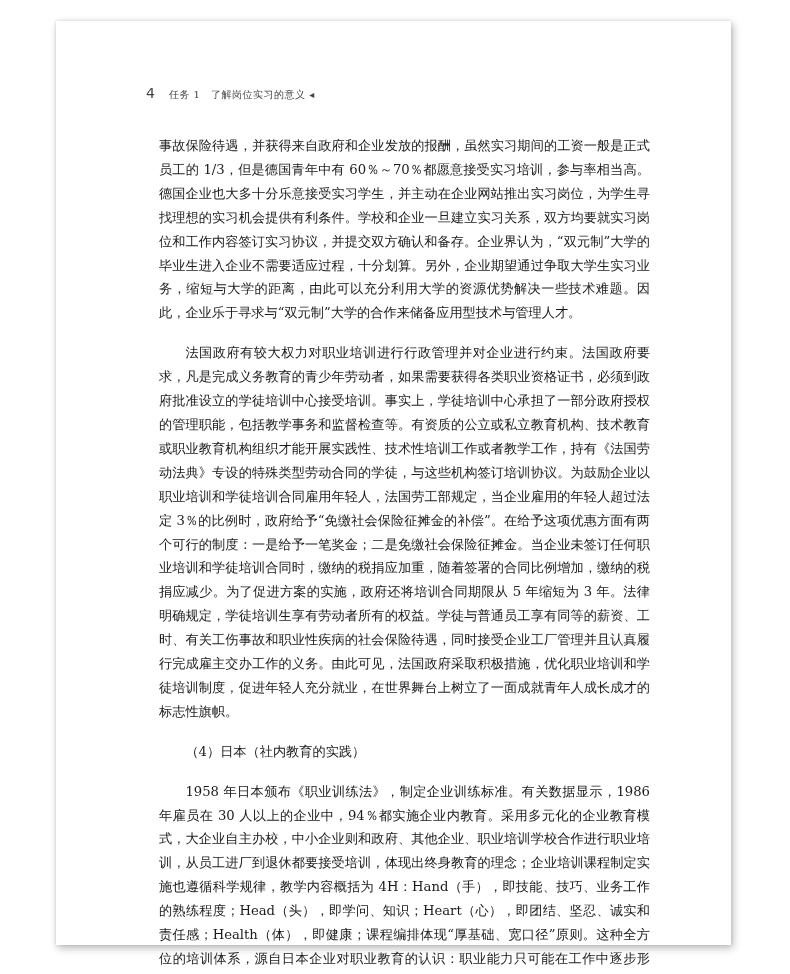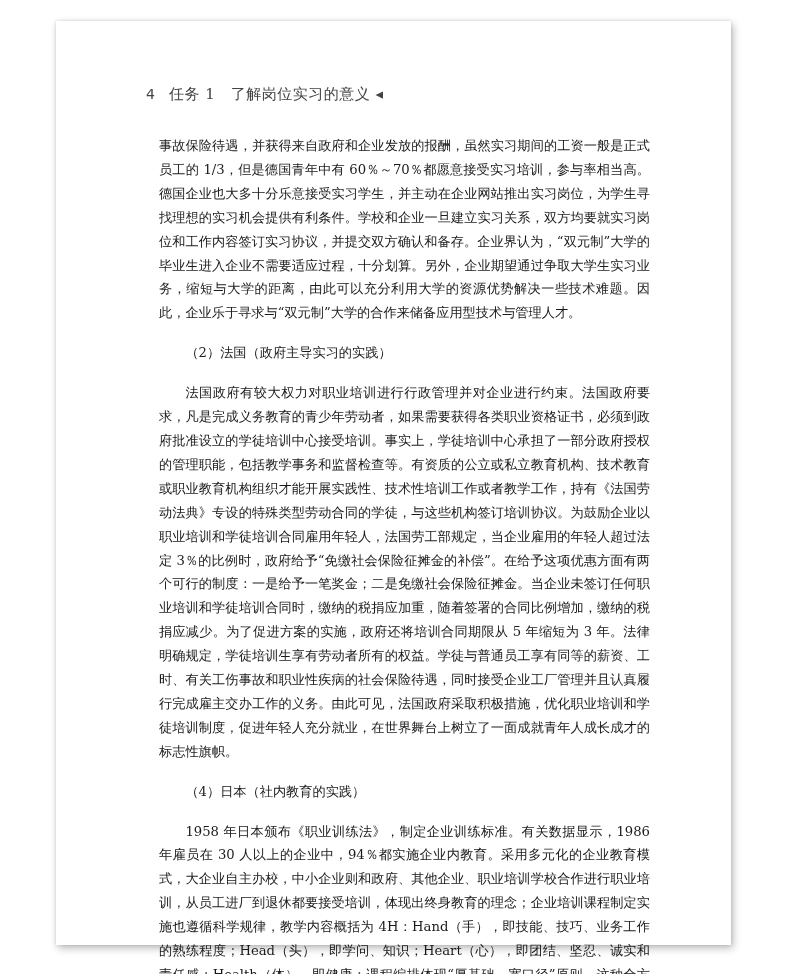--- a/index.html
+++ b/index.html
@@ -10,40 +10,39 @@
   .page {
     position: absolute; left: 56px; top: 21px; width: 675px; height: 924px;
     background: #ffffff;
     box-shadow: 2px 3px 8px rgba(0,0,0,0.28), 0 0 3px rgba(0,0,0,0.12);
   }
   .header {
     position: absolute; left: 90px; top: 64px; height: 20px;
     display: flex; align-items: baseline; color: #333;
   }
   .page-num { font-family: "DejaVu Sans", sans-serif; font-size: 14px; margin-right: 14px; color: #444; }
-  .running-head { font-size: 15px; color: #444; letter-spacing: 0.5px; }
+  .running-head { font-size: 10px; color: #444; letter-spacing: 0.5px; }
   .body-text {
     position: absolute; left: 87px; top: 97px; width: 523px;
     font-size: 13.2px; line-height: 23.9px; color: #1a1a1a;
     text-align: justify; text-justify: inter-character;
   }
   .body-text p { margin: 16px; }
   .indent { text-indent: 2em; }
   .subhead { text-indent: 2em; }
 </style>
 </head>
 <body>
 
 <div class="page">
   <div class="header">
     <span class="page-num">4</span>
     <span class="running-head">任务 1　了解岗位实习的意义 ◂</span>
   </div>
 
   <div class="body-text">
     <p>事故保险待遇，并获得来自政府和企业发放的报酬，虽然实习期间的工资一般是正式员工的 1/3，但是德国青年中有 60％～70％都愿意接受实习培训，参与率相当高。德国企业也大多十分乐意接受实习学生，并主动在企业网站推出实习岗位，为学生寻找理想的实习机会提供有利条件。学校和企业一旦建立实习关系，双方均要就实习岗位和工作内容签订实习协议，并提交双方确认和备存。企业界认为，“双元制”大学的毕业生进入企业不需要适应过程，十分划算。另外，企业期望通过争取大学生实习业务，缩短与大学的距离，由此可以充分利用大学的资源优势解决一些技术难题。因此，企业乐于寻求与“双元制”大学的合作来储备应用型技术与管理人才。</p>
-    <p class="subhead">（2）法国（政府主导实习的实践）</p>
     <p class="indent">法国政府有较大权力对职业培训进行行政管理并对企业进行约束。法国政府要求，凡是完成义务教育的青少年劳动者，如果需要获得各类职业资格证书，必须到政府批准设立的学徒培训中心接受培训。事实上，学徒培训中心承担了一部分政府授权的管理职能，包括教学事务和监督检查等。有资质的公立或私立教育机构、技术教育或职业教育机构组织才能开展实践性、技术性培训工作或者教学工作，持有《法国劳动法典》专设的特殊类型劳动合同的学徒，与这些机构签订培训协议。为鼓励企业以职业培训和学徒培训合同雇用年轻人，法国劳工部规定，当企业雇用的年轻人超过法定 3％的比例时，政府给予“免缴社会保险征摊金的补偿”。在给予这项优惠方面有两个可行的制度：一是给予一笔奖金；二是免缴社会保险征摊金。当企业未签订任何职业培训和学徒培训合同时，缴纳的税捐应加重，随着签署的合同比例增加，缴纳的税捐应减少。为了促进方案的实施，政府还将培训合同期限从 5 年缩短为 3 年。法律明确规定，学徒培训生享有劳动者所有的权益。学徒与普通员工享有同等的薪资、工时、有关工伤事故和职业性疾病的社会保险待遇，同时接受企业工厂管理并且认真履行完成雇主交办工作的义务。由此可见，法国政府采取积极措施，优化职业培训和学徒培训制度，促进年轻人充分就业，在世界舞台上树立了一面成就青年人成长成才的标志性旗帜。</p>
     <p class="subhead">（4）日本（社内教育的实践）</p>
     <p class="indent">1958 年日本颁布《职业训练法》，制定企业训练标准。有关数据显示，1986 年雇员在 30 人以上的企业中，94％都实施企业内教育。采用多元化的企业教育模式，大企业自主办校，中小企业则和政府、其他企业、职业培训学校合作进行职业培训，从员工进厂到退休都要接受培训，体现出终身教育的理念；企业培训课程制定实施也遵循科学规律，教学内容概括为 4H：Hand（手），即技能、技巧、业务工作的熟练程度；Head（头），即学问、知识；Heart（心），即团结、坚忍、诚实和责任感；Health（体），即健康；课程编排体现“厚基础、宽口径”原则。这种全方位的培训体系，源自日本企业对职业教育的认识：职业能力只可能在工作中逐步形成，“高素质的员工，可以通过企业自己的培训，胜任所有工作”。由此可见，日本注重发挥企业在培养人才方面的重要作用。</p>
     <p class="indent">20 世纪 80 年代中期，英国政府提出了“国家教育培训目标”，提出了“为成功的未来而开发技能”，开始在全国范围内推行国家职业资格证书制度。现阶段英国的职业教育培训已形成三位一体的完整而灵活的体系，即：政府给予办学优惠政策；学习技能融资委员会提供相应的资金来源机制，建立质量保证体系；国家文化委员会负责证书的颁发，并制</p>
   </div>
 </div>
 
 </body></html>

